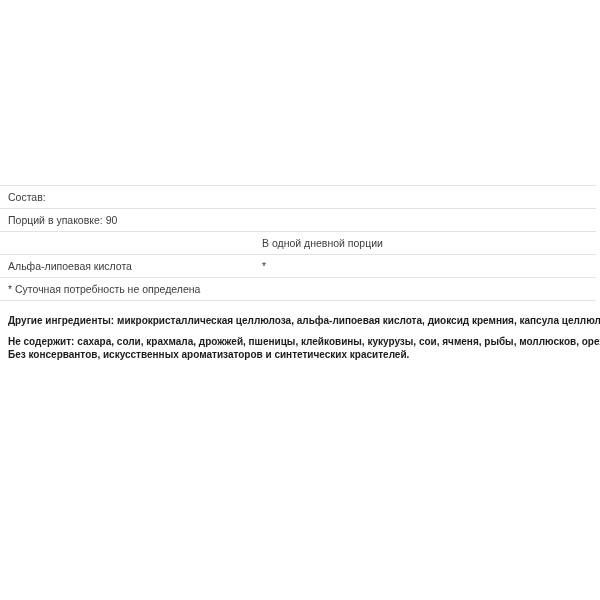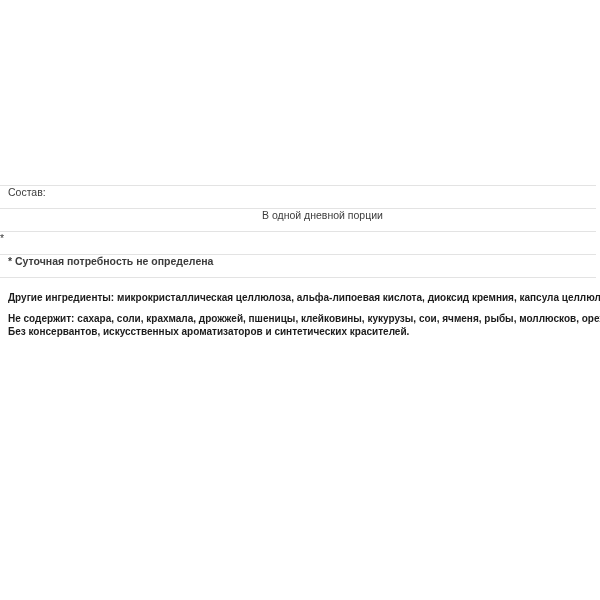--- a/index.html
+++ b/index.html
@@ -15,27 +15,27 @@
     position: absolute;
     top: 185px;
     left: 0;
     width: 600px;
   }
   .facts-table {
     width: 596px;
   }
   .row {
     display: flex;
+    align-items: center;
     height: 22px;
     border-top: 1px solid #e3e3e3;
     box-sizing: content-box;
   }
   .row:last-child {
     border-bottom: 1px solid #e3e3e3;
-    font-weight: bold;
   }
   .cell {
     font-size: 10.5px;
     color: #3c3c3c;
     white-space: nowrap;
     overflow: hidden;
   }
   .c1 {
     flex: 0 0 262px;
     padding-left: 8px;
@@ -67,27 +67,31 @@
 
 <div class="panel">
 
   <div class="facts-table">
 
     <div class="row">
       <span class="cell c1">Состав:</span>
     </div>
 
 
+    <div class="row">
+      <span class="cell c1">Порций в упаковке: 90</span>
+    </div>
 
     <div class="row">
       <span class="cell c1"></span>
       <span class="cell c2">В одной дневной порции</span>
     </div>
 
     <div class="row">
+      <span class="cell c1">Альфа-липоевая кислота</span>
       <span class="cell c3">*</span>
     </div>
 
     <div class="row">
       <span class="cell c1">* Суточная потребность не определена</span>
     </div>
 
   </div>
 
   <div class="paragraphs">

